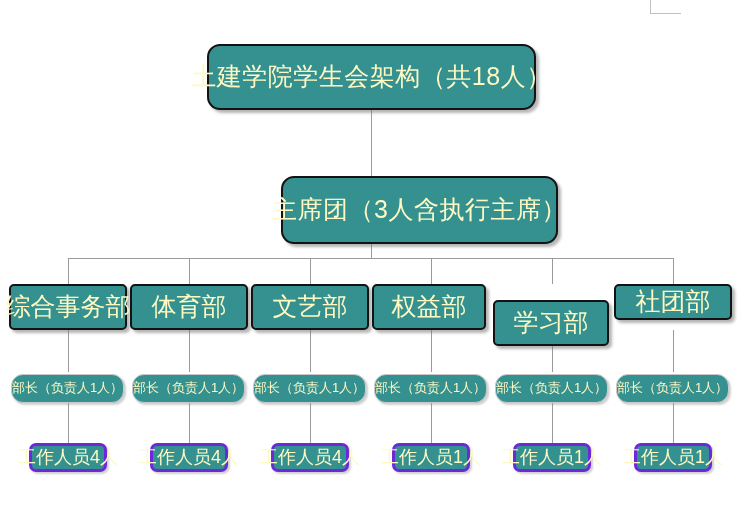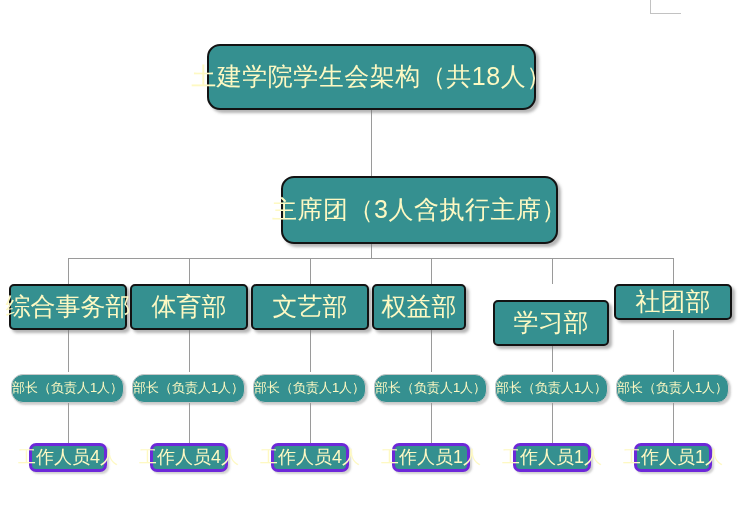--- a/index.html
+++ b/index.html
@@ -108,21 +108,21 @@
   <div class="line v" style="left:552px; top:403px; height:40px;"></div>
   <div class="line v" style="left:673px; top:403px; height:40px;"></div>
 
   <div class="node big" style="left:207px; top:44px; width:329px; height:66px;">土建学院学生会架构（共18人）</div>
 
   <div class="node big" style="left:233px; top:176px; width:277px; height:68px;margin-left:48px;">主席团（3人含执行主席）</div>
 
   <div class="node dept" style="left:9px;   top:284px; width:118px; height:46px;">综合事务部</div>
   <div class="node dept" style="left:130px; top:284px; width:118px; height:46px;">体育部</div>
   <div class="node dept" style="left:251px; top:284px; width:118px; height:46px;">文艺部</div>
-  <div class="node dept" style="left:372px; top:284px; width:94px; height:46px;">权益部</div>
+  <div class="node dept" style="left:372px; top:284px; width:114px; height:46px;">权益部</div>
   <div class="node dept" style="left:493px; top:300px; width:116px; height:46px;">学习部</div>
   <div class="node dept" style="left:614px; top:284px; width:118px; height:36px;">社团部</div>
 
   <div class="node small" style="left:11px;  top:374px; width:113px; height:29px;">部长（负责人1人）</div>
   <div class="node small" style="left:132px; top:374px; width:113px; height:29px;">部长（负责人1人）</div>
   <div class="node small" style="left:253px; top:374px; width:113px; height:29px;">部长（负责人1人）</div>
   <div class="node small" style="left:374px; top:374px; width:113px; height:29px;">部长（负责人1人）</div>
   <div class="node small" style="left:495px; top:374px; width:113px; height:29px;">部长（负责人1人）</div>
   <div class="node small" style="left:616px; top:374px; width:113px; height:29px;">部长（负责人1人）</div>
 

